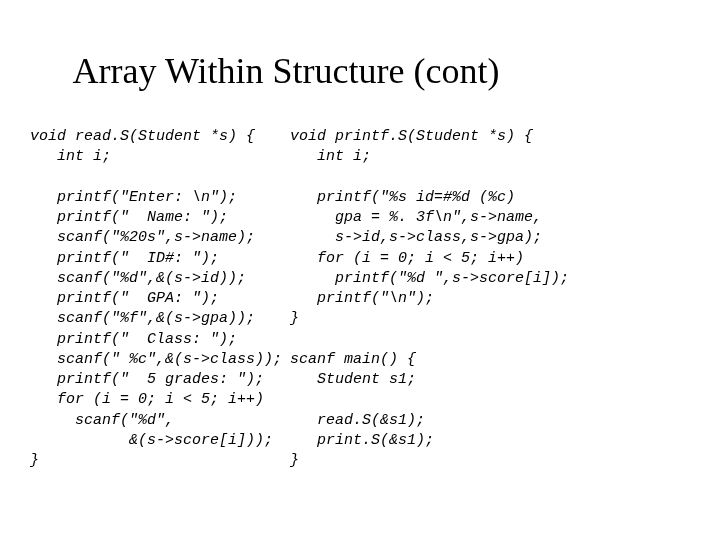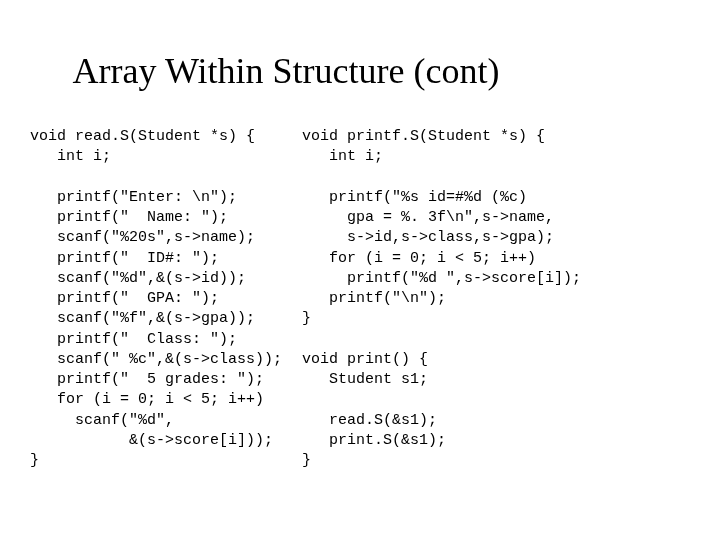--- a/index.html
+++ b/index.html
@@ -20,21 +20,22 @@
   .title {
     text-align: center;
     font-size: 36px;
     font-weight: normal;
     margin: 30px 0 35px 0;
     color: #000;
   }
   .columns {
     display: flex;
     flex-direction: row;
-    gap: 20px;
+    gap: 8px;
+    font-style: italic;
   }
   .col {
     flex: 1;
     font-family: "Courier New", Courier, monospace;
     font-size: 15px;
     line-height: 1.35;
     white-space: pre;
     color: #000;
   }
 </style>
@@ -65,20 +66,20 @@
 <span>   int i;</span>
 <span></span>
 <span>   printf("%s id=#%d (%c)</span>
 <span>     gpa = %. 3f\n",s-&gt;name,</span>
 <span>     s-&gt;id,s-&gt;class,s-&gt;gpa);</span>
 <span>   for (i = 0; i &lt; 5; i++)</span>
 <span>     printf("%d ",s-&gt;score[i]);</span>
 <span>   printf("\n");</span>
 <span>}</span>
 <span></span>
-<span>void print() {</span>
+<span>scanf main() {</span>
 <span>   Student s1;</span>
 <span></span>
 <span>   read.S(&amp;s1);</span>
 <span>   print.S(&amp;s1);</span>
 <span>}</span></div>
   </div>
 </div>
 
 </body></html>

